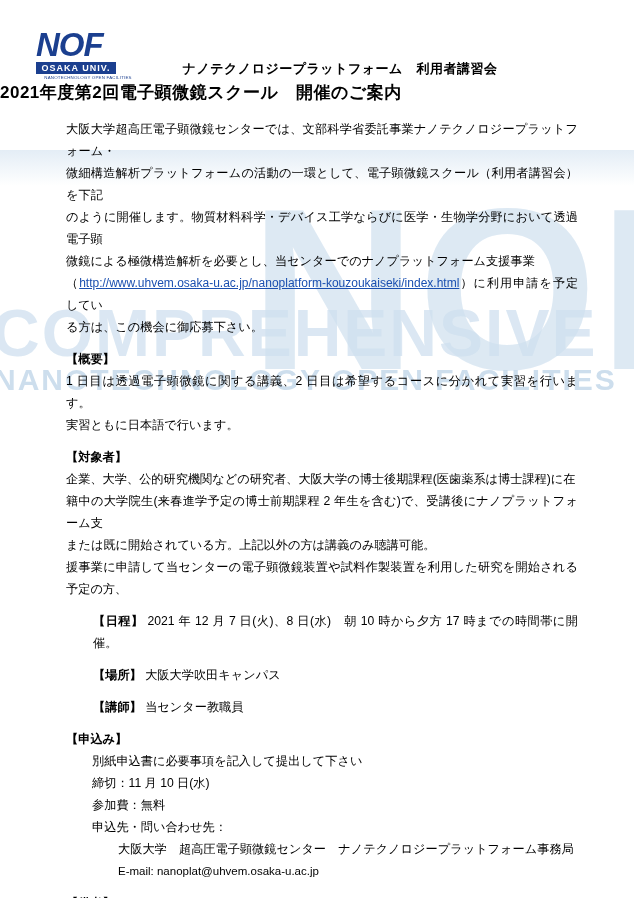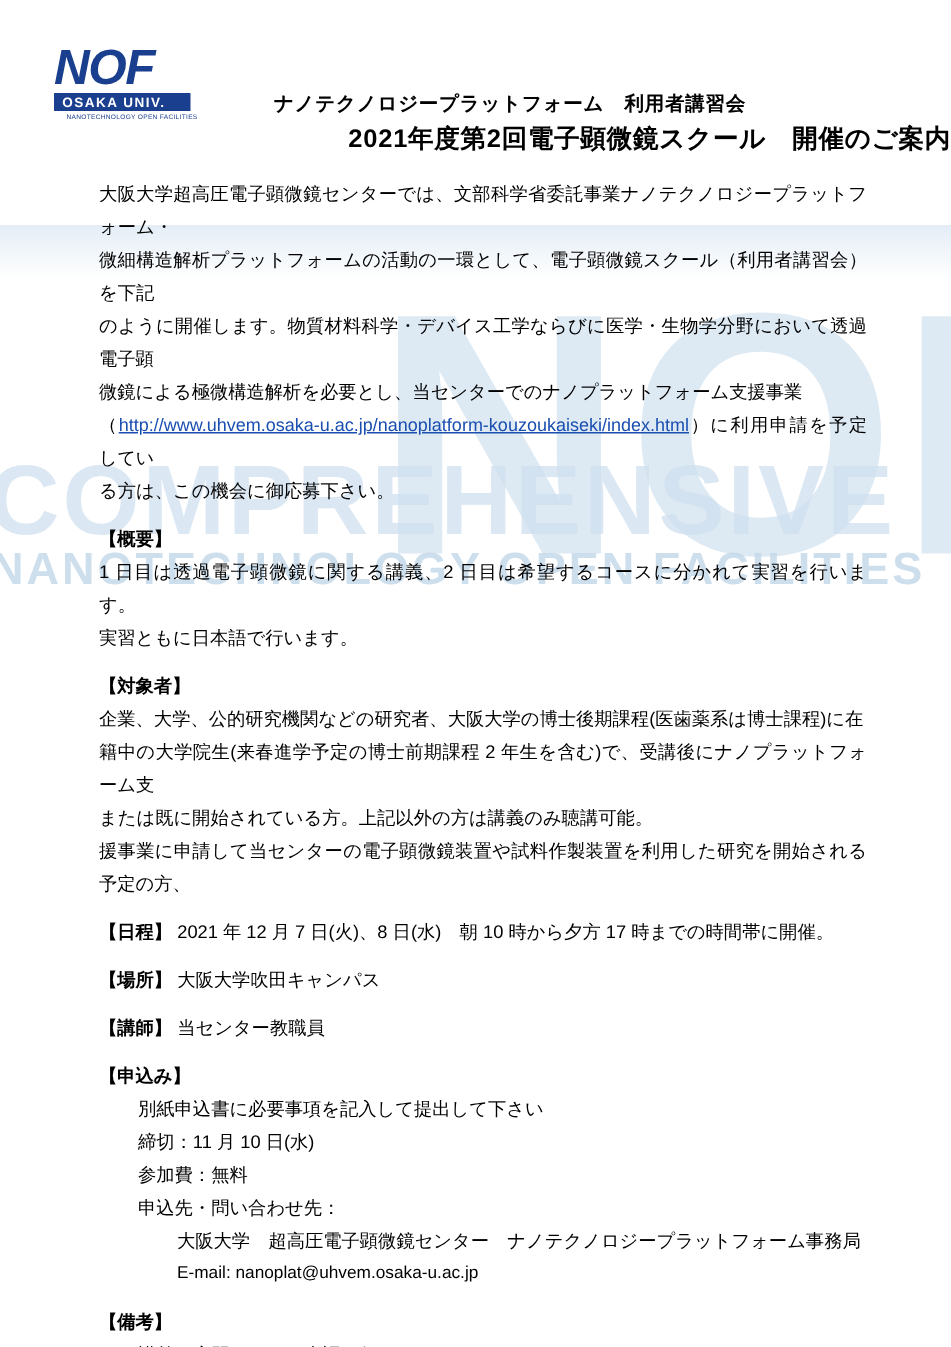--- a/index.html
+++ b/index.html
@@ -93,21 +93,21 @@
     letter-spacing: -1px;
   }
   .logo-sub {
     margin-top: 1px;
     background: #1b3f8f;
     color: #ffffff;
     font-size: 9px;
     font-weight: bold;
     letter-spacing: 1px;
     text-align: center;
-    padding: 1px 11px 1px 0;
+    padding: 1px 0 1px 0;
     width: 80px;
   }
   .logo-tag {
     margin-top: 1px;
     font-size: 4.4px;
     color: #1b3f8f;
     letter-spacing: 0.2px;
     width: 104px;
     text-align: center;
     white-space: nowrap;
@@ -124,21 +124,21 @@
     font-weight: bold;
     color: #000000;
     letter-spacing: 0.5px;
     margin-left: 23px;
   }
   .title-main {
     position: absolute;
     left: 0;
     top: 81px;
     width: 634px;
-    text-align: right;
+    text-align: left;
     font-size: 17px;
     font-weight: bold;
     color: #000000;
     letter-spacing: 0.5px;
   }
 
   
   .body {
     position: absolute;
     left: 66px;
@@ -165,20 +165,21 @@
   }
   .indent2 {
     margin-left: 52px;
   }
   .listline {
     margin-left: 14px;
     line-height: 23px;
   }
   .block-gap {
     margin-top: 10px;
+    margin-left: 27px;
   }
   .label-inline {
     font-weight: bold;
   }
   .email {
     font-family: "Liberation Sans", sans-serif;
     font-size: 11.5px;
   }
   .url-line {
     font-size: 12px;

